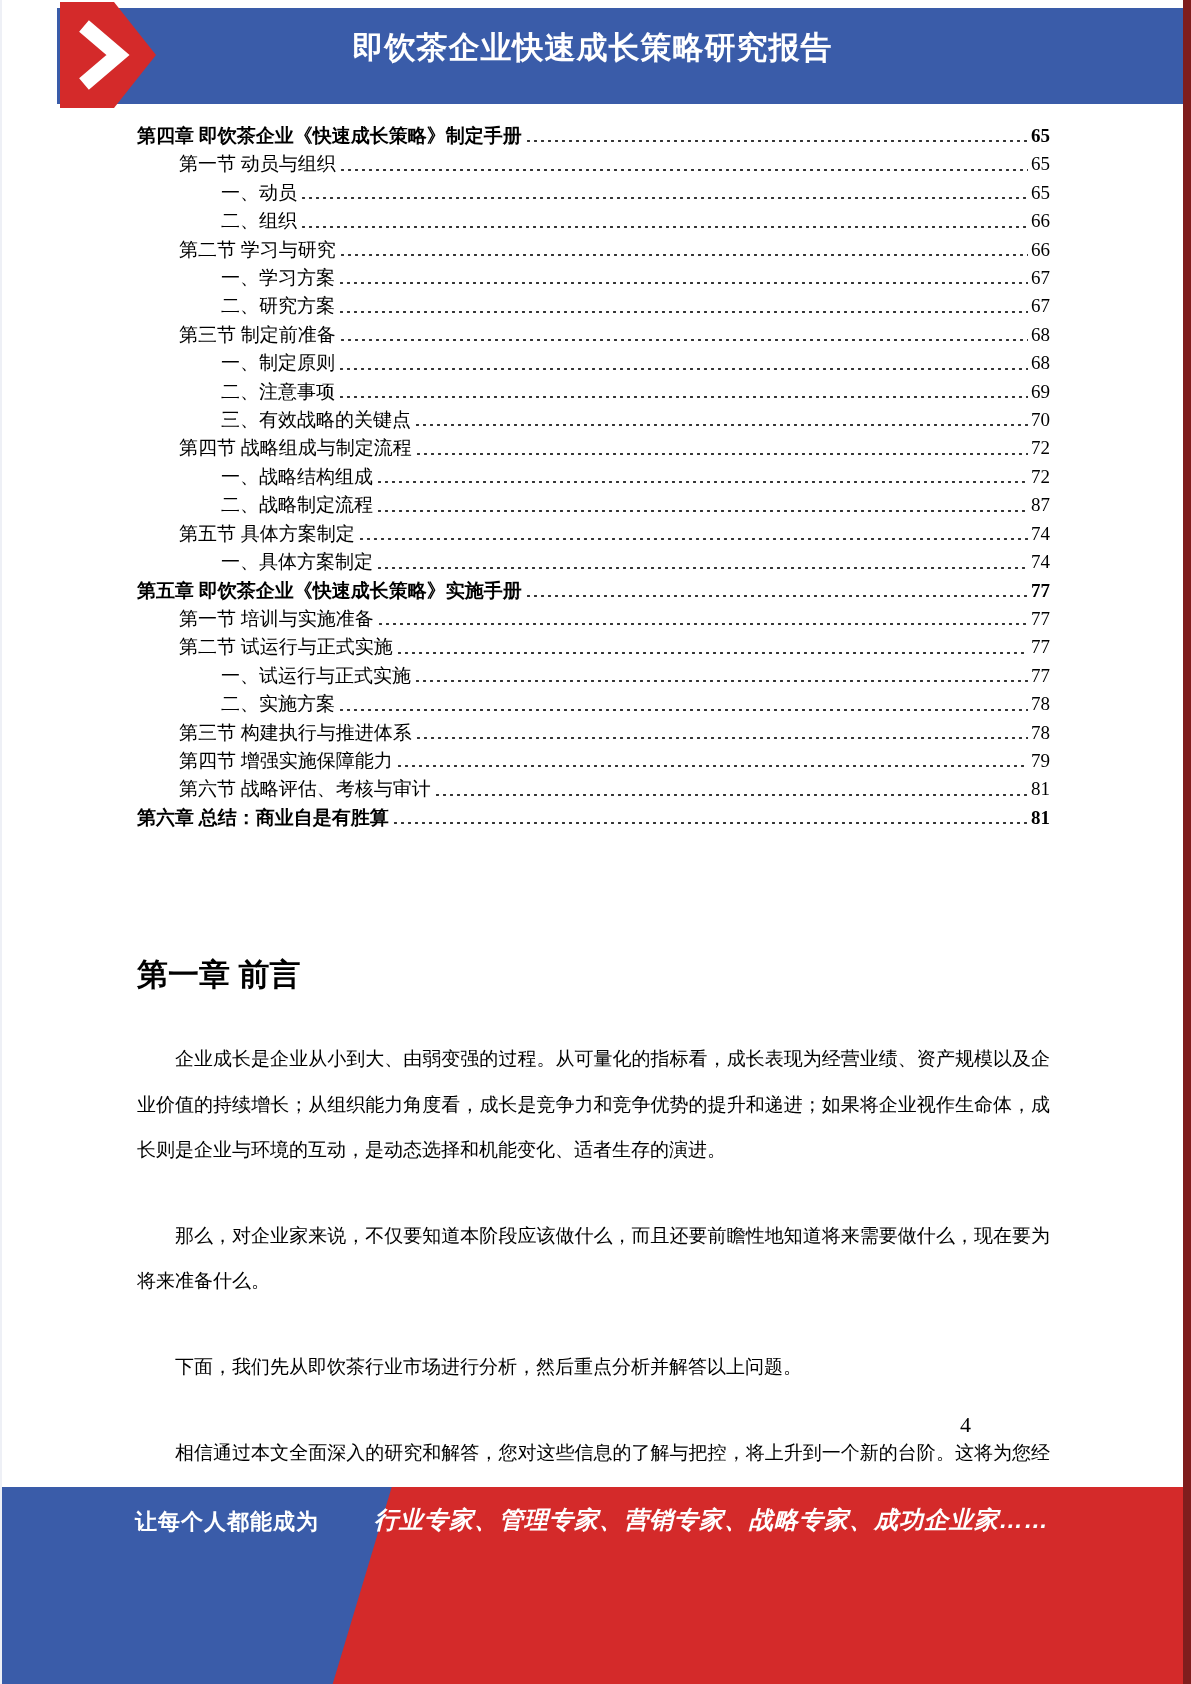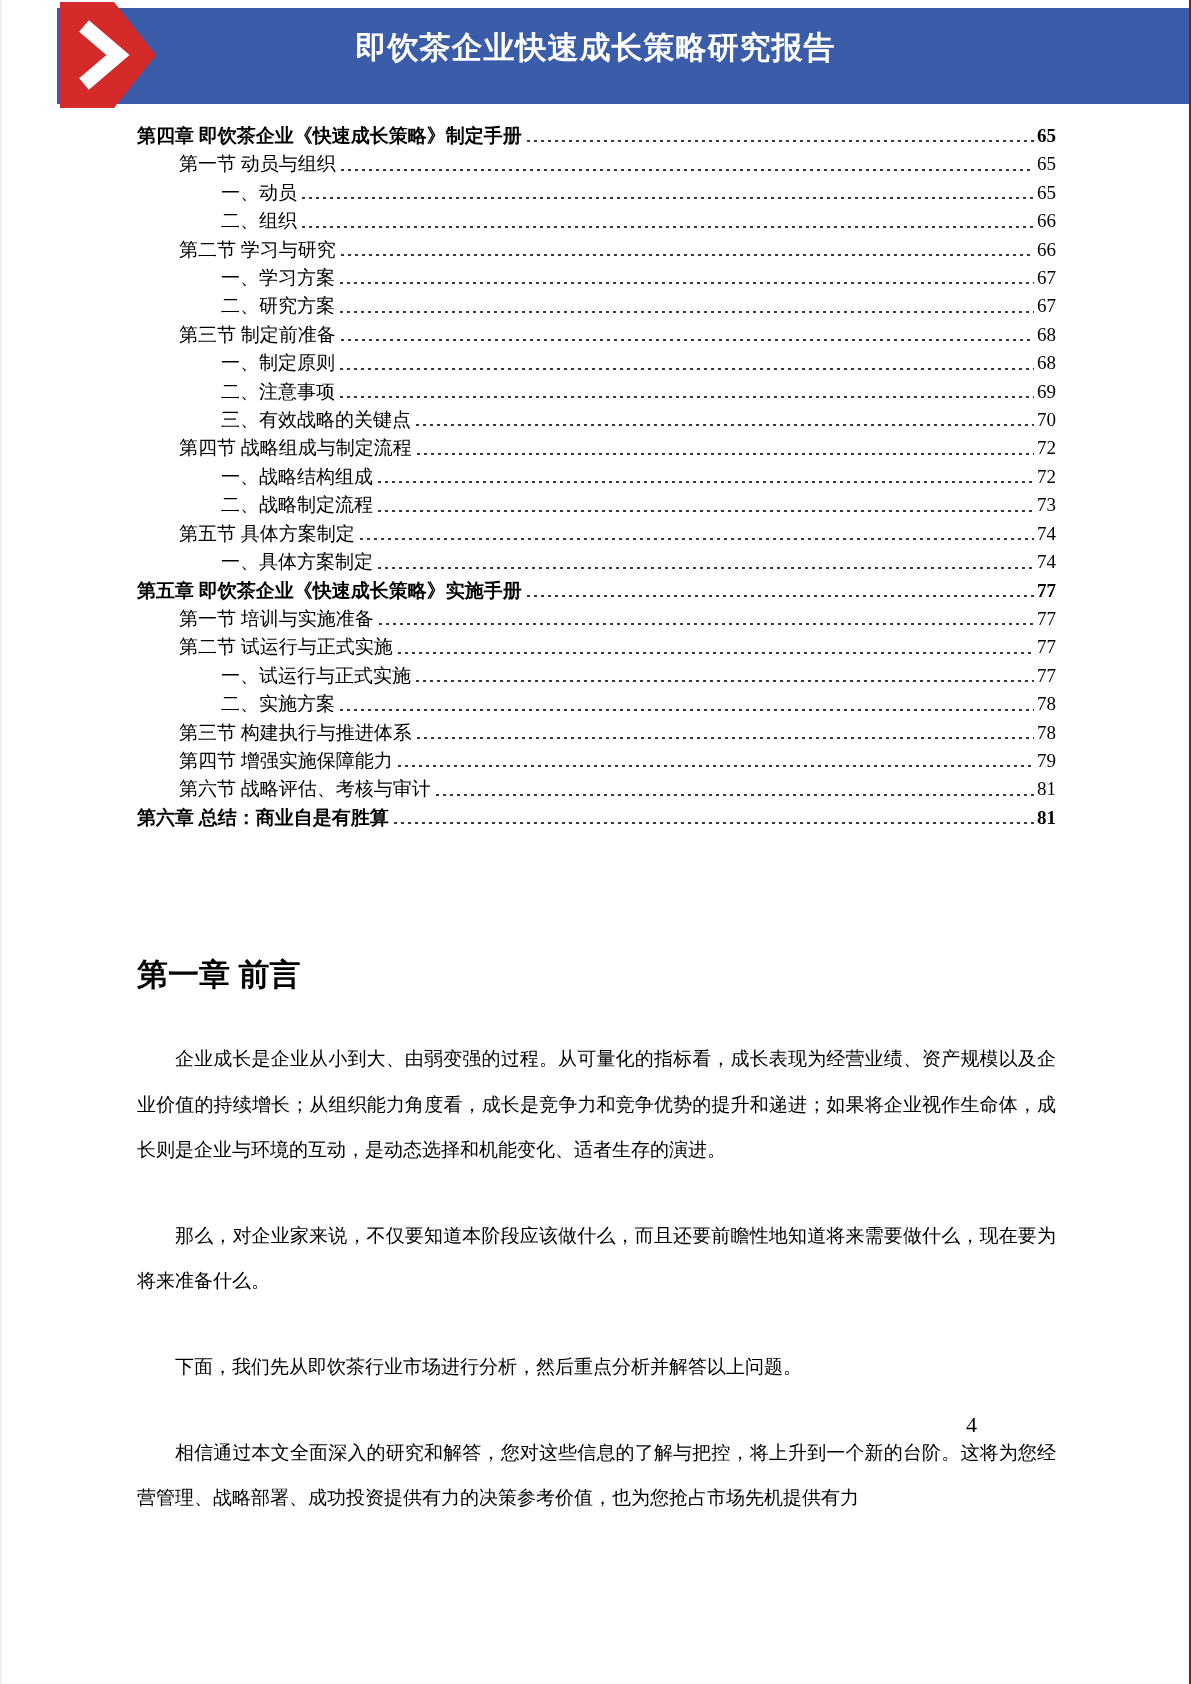--- a/index.html
+++ b/index.html
@@ -8,21 +8,21 @@
     width: 1191px; height: 1684px;
     font-family: "Liberation Serif", serif;
     color: #000;
   }
   .page {
     position: relative;
     width: 1191px; height: 1684px;
     background: #fff;
     overflow: hidden;
     border-left: 2px solid #eef0f6;
-    border-right: 2px solid #7f1d1d;
+    border-right: 8px solid #7f1d1d;
   }
 
   
   .header-band {
     position: absolute;
     top: 8px; left: 55px; right: 0;
     height: 96px;
     background: #3a5ca9;
   }
   .header-title {
@@ -202,21 +202,21 @@
         <span class="toc-page">72</span>
       </div>
       <div class="toc-row lvl3">
         <span class="toc-label">一、战略结构组成</span>
         <span class="toc-dots"></span>
         <span class="toc-page">72</span>
       </div>
       <div class="toc-row lvl3">
         <span class="toc-label">二、战略制定流程</span>
         <span class="toc-dots"></span>
-        <span class="toc-page">73</span>
+        <span class="toc-page">87</span>
       </div>
       <div class="toc-row lvl2">
         <span class="toc-label">第五节 具体方案制定</span>
         <span class="toc-dots"></span>
         <span class="toc-page">74</span>
       </div>
       <div class="toc-row lvl3">
         <span class="toc-label">一、具体方案制定</span>
         <span class="toc-dots"></span>
         <span class="toc-page">74</span>
@@ -273,14 +273,19 @@
     <div class="chapter-body" id="chapter-body">
         <p>企业成长是企业从小到大、由弱变强的过程。从可量化的指标看，成长表现为经营业绩、资产规模以及企业价值的持续增长；从组织能力角度看，成长是竞争力和竞争优势的提升和递进；如果将企业视作生命体，成长则是企业与环境的互动，是动态选择和机能变化、适者生存的演进。</p>
         <p>那么，对企业家来说，不仅要知道本阶段应该做什么，而且还要前瞻性地知道将来需要做什么，现在要为将来准备什么。</p>
         <p>下面，我们先从即饮茶行业市场进行分析，然后重点分析并解答以上问题。</p>
         <p>相信通过本文全面深入的研究和解答，您对这些信息的了解与把控，将上升到一个新的台阶。这将为您经营管理、战略部署、成功投资提供有力的决策参考价值，也为您抢占市场先机提供有力</p>
       </div>
   </section>
 
   <div class="page-number">4</div>
 
+  <footer class="footer">
+    <div class="footer-red"></div>
+    <div class="footer-left">让每个人都能成为</div>
+    <div class="footer-right">行业专家、管理专家、营销专家、战略专家、成功企业家……</div>
+  </footer>
 
 </div>
 
 </body></html>

